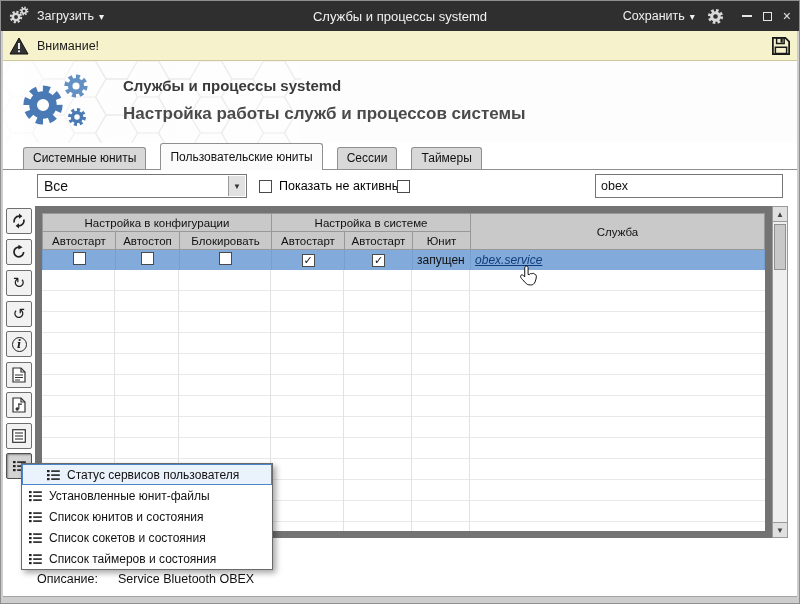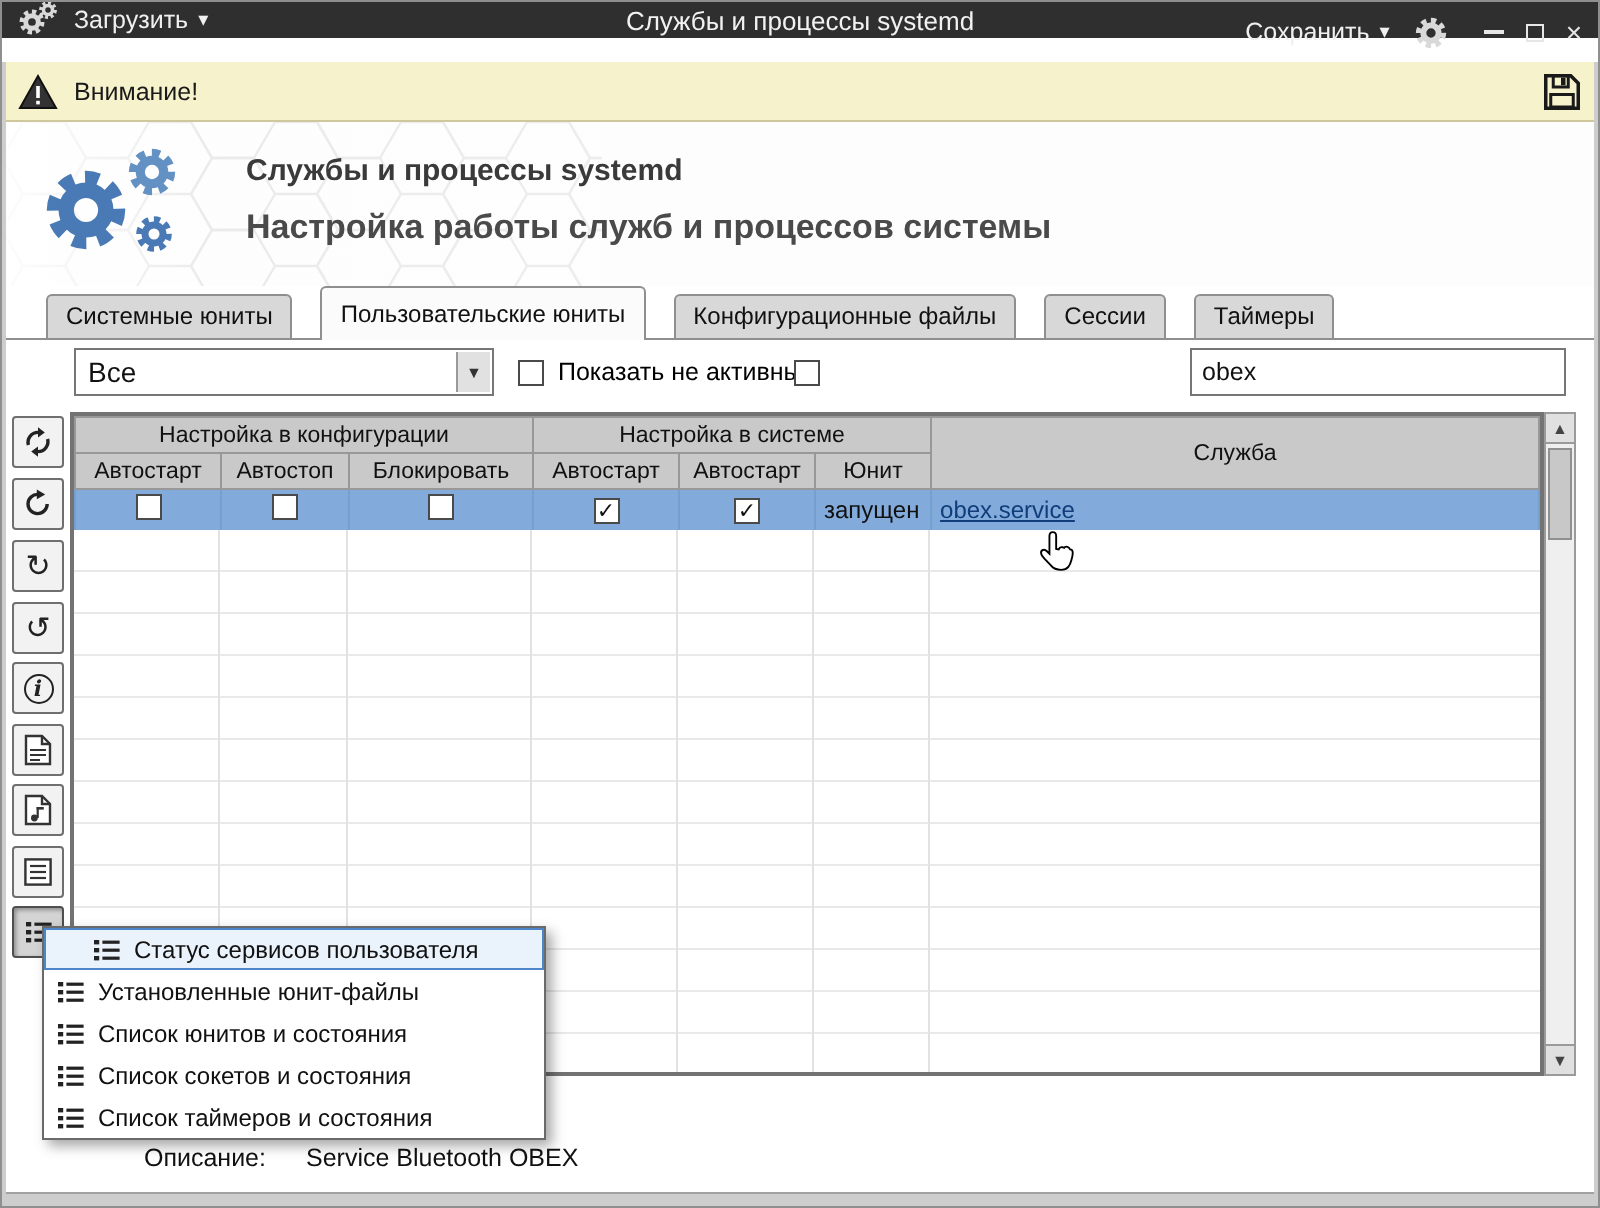--- a/index.html
+++ b/index.html
@@ -1,21 +1,21 @@
 <!DOCTYPE html>
 <html><head>
 <meta charset="utf-8">
 <style>
   * { box-sizing: border-box; margin: 0; padding: 0; }
   body { font-family: "Liberation Sans", "DejaVu Sans", sans-serif; background: #ffffff; }
   .window { position: relative; width: 800px; height: 604px; background: #fff; overflow: hidden;
             border: 1px solid #8f8f8f; cursor: default; }
 
   
-  .titlebar { position: absolute; left: 0; top: 0; right: 0; height: 18px; background: #2f2f2f;
+  .titlebar { position: absolute; left: 0; top: 0; right: 0; height: 30px; background: #2f2f2f;
               display: flex; align-items: center; color: #f0f0f0; }
   .tb-left { display: flex; align-items: center; gap: 8px; padding-left: 8px; }
   .tb-title { position: absolute; left: 0; right: 0; text-align: center; font-size: 13px; color: #f2f2f2; pointer-events: none; }
   .tb-right { position: absolute; right: 8px; top: 0; height: 30px; display: flex; align-items: center; gap: 12px; }
   .tb-btn { background: none; border: none; color: #f0f0f0; font-size: 12.5px; display: inline-flex;
             align-items: center; gap: 5px; cursor: pointer; font-family: inherit; }
   .chev { font-size: 10px; }
   .winctl { display: flex; align-items: center; gap: 11px; margin-left: 6px; }
   .min-glyph { display: inline-block; width: 10px; height: 0; border-bottom: 2px solid #e6e6e6; }
   .max-glyph { display: inline-block; width: 9px; height: 9px; border: 1.5px solid #e6e6e6; }
@@ -66,28 +66,28 @@
   .tool-btn { position: absolute; left: 5px; width: 26px; height: 26px; background: #f2f2f2;
               border: 1px solid #6f6f6f; border-radius: 2px; display: flex; align-items: center;
               justify-content: center; font-size: 15px; color: #222; cursor: pointer; padding: 0; }
   .tool-btn.pressed { background: #d4d4d4; border-color: #4f4f4f; box-shadow: inset 1px 1px 2px rgba(0,0,0,.35); }
   .circle-i { width: 15px; height: 15px; border: 1.5px solid #222; border-radius: 50%;
               display: inline-flex; align-items: center; justify-content: center;
               font-family: "DejaVu Serif", serif; font-style: italic; font-weight: bold; font-size: 11px; }
 
   
   .table-wrap { position: absolute; left: 34px; top: 205px; width: 737px; height: 332px;
-                border: 2px solid #737373; background: #3b82f6; overflow: hidden; }
+                border: 7px solid #737373; background: #3b82f6; overflow: hidden; }
   table.grid { width: 100%; border-collapse: collapse; table-layout: fixed; }
   table.grid th { height: 18px; background: #c9c9c9; border: 1px solid #989898; font-size: 11.5px;
                   font-weight: normal; color: #111; text-align: center; padding: 0 2px; overflow: hidden; white-space: nowrap; }
   tr.sel-row td { height: 21px; background: #82abdc; border: 1px solid #74a0d0; text-align: center;
                   font-size: 12px; color: #111; overflow: hidden; white-space: nowrap; }
   tr.sel-row td.lcell { text-align: left; padding-left: 4px; }
-  a.svc-link { color: #0f3e7a; text-decoration: underline; cursor: pointer; }
+  a.svc-link { color: #0f3e7a; text-decoration: underline; cursor: pointer; font-style: italic; }
   .empty-area { position: absolute; left: 0; right: 0; top: 57px; bottom: 0;
                 background: repeating-linear-gradient(to bottom, #ffffff 0 20px, #e9e9e9 20px 21px); }
   .vline { position: absolute; top: 0; bottom: 0; width: 1px; background: #e2e2e2; }
 
   
   .vscroll { position: absolute; left: 771px; top: 205px; width: 16px; height: 332px; background: #efefef;
              border: 1px solid #9a9a9a; }
   .vs-btn { position: absolute; left: 0; right: 0; height: 15px; background: #e0e0e0; display: flex;
             align-items: center; justify-content: center; font-size: 8px; color: #444; cursor: pointer; }
   .vs-up { top: 0; border-bottom: 1px solid #9a9a9a; }
@@ -98,21 +98,21 @@
   
   .menu-popup { position: absolute; left: 20px; top: 462px; width: 252px; background: #fff;
                 border: 1px solid #6a6a6a; box-shadow: 3px 3px 6px rgba(0,0,0,.35); z-index: 10; }
   .menu-item { height: 21px; display: flex; align-items: center; gap: 7px; padding: 0 6px;
                font-size: 12px; color: #111; cursor: pointer; border: 1px solid transparent; white-space: nowrap; }
   .menu-item.hl { background: #eaf2fb; border: 1px solid #4d86c8; padding-left: 24px; }
   .menu-item svg { flex: 0 0 auto; color: #222; }
 
   
   .statusrow { position: absolute; left: 36px; top: 571px; font-size: 12.5px; color: #111; display: flex; }
-  .statusrow .s-label { margin-right: 20px; margin-left: 35px; }
+  .statusrow .s-label { margin-right: 20px; }
   .bottom-frame { position: absolute; left: 0; right: 0; bottom: 0; height: 7px; background: #cdcdcd;
                   border-top: 1px solid #a2a2a2; }
   .side-frame { position: absolute; top: 30px; bottom: 0; width: 2px; background: #cdcdcd; z-index: 4; }
   .cursor-hand { position: absolute; left: 519px; top: 264px; z-index: 6; }
 </style>
 </head>
 <body>
 
 <svg style="position:absolute;width:0;height:0" aria-hidden="true">
   <defs>
@@ -251,21 +251,20 @@
       <div class="header-title">Службы и процессы systemd</div>
       <div class="header-sub">Настройка работы служб и процессов системы</div>
     </div>
   </div>
 
   <div class="tabbar">
     <div class="tabline"></div>
     <div class="tabs">
       <div class="tab">Системные юниты</div>
       <div class="tab active">Пользовательские юниты</div>
-      <div class="tab">Конфигурационные файлы</div>
       <div class="tab">Сессии</div>
       <div class="tab">Таймеры</div>
     </div>
   </div>
 
   <div class="filters">
     <div class="combo">
       <span class="combo-value">Все</span>
       <span class="combo-arrow">▼</span>
     </div>

